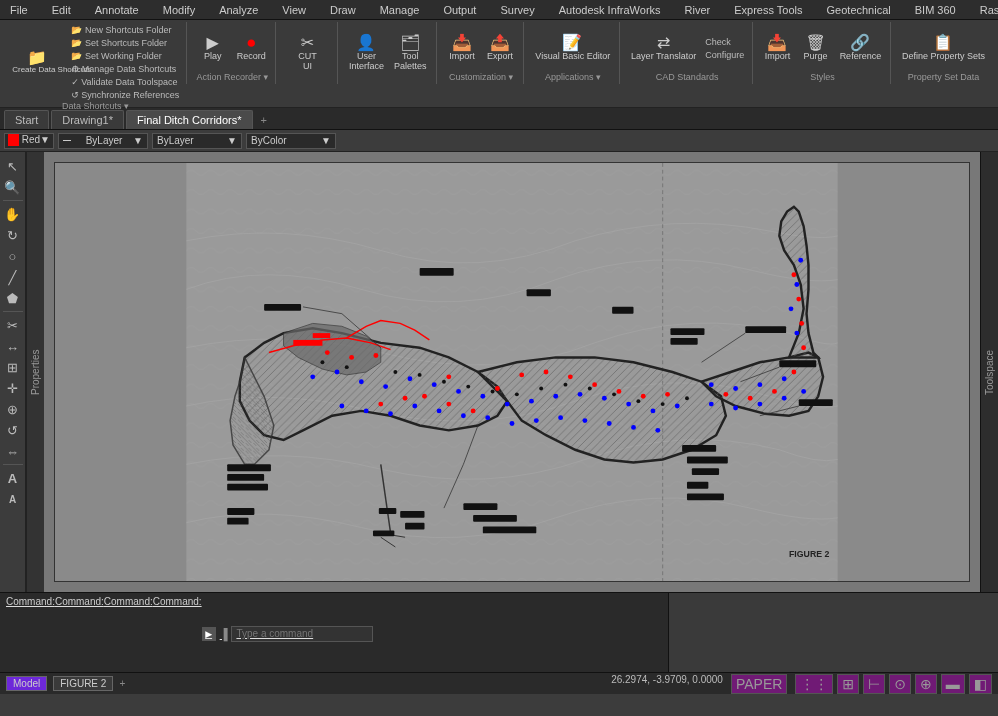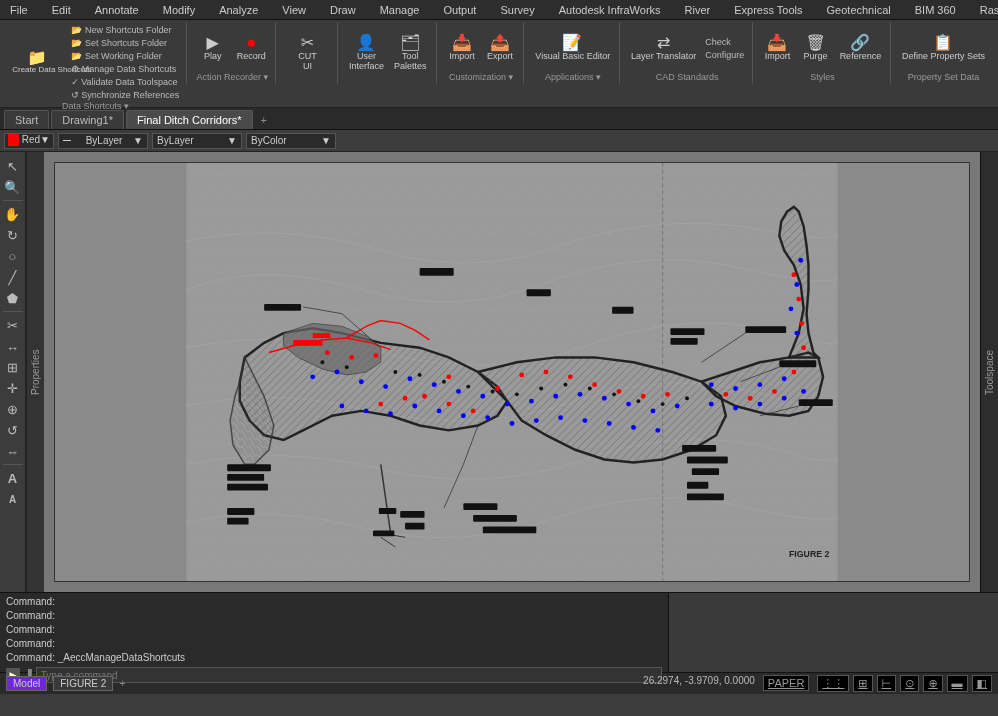--- a/index.html
+++ b/index.html
@@ -235,21 +235,22 @@
     .bottom-area {
       height: 80px;
       background: #2a2a2a;
       border-top: 1px solid #111;
       display: flex;
     }
     .command-panel {
       flex: 1;
       padding: 2px 6px;
       display: flex;
-      flex-direction: column;
+      flex-direction: row;
+      text-decoration: underline;
     }
     .command-line {
       font-size: 10px;
       color: #ccc;
       line-height: 14px;
     }
     .command-input-row {
       display: flex;
       align-items: center;
       margin-top: 2px;
@@ -328,26 +329,25 @@
     }
     .status-coords {
       color: #bbb;
     }
     .status-btns {
       display: flex;
       gap: 4px;
     }
     .status-toggle {
       padding: 1px 4px;
-      background: #000000;
+      background: #701a75;
       border: 1px solid #555;
       color: #999;
       cursor: pointer;
-      font-size: 11px;
-      text-decoration: underline;
+      font-size: 14px;
     }
 
     
     .toolspace-label {
       writing-mode: vertical-rl;
       transform: rotate(180deg);
       font-size: 10px;
       color: #999;
       background: #2d2d2d;
       padding: 6px 3px;
@@ -776,21 +776,20 @@
   </div>
 
 </div>
 
 <div class="bottom-area">
   <div class="command-panel">
     <div class="command-line">Command:</div>
     <div class="command-line">Command:</div>
     <div class="command-line">Command:</div>
     <div class="command-line">Command:</div>
-    <div class="command-line">Command:  _AeccManageDataShortcuts</div>
     <div class="command-input-row">
       <div class="command-prompt-icon">▶</div>
       <span style="margin-right:4px;color:#888;">▐</span>
       <input class="command-input" type="text" placeholder="Type a command" style="">
     </div>
   </div>
   <div class="command-right-panel">
     
   </div>
 </div>

